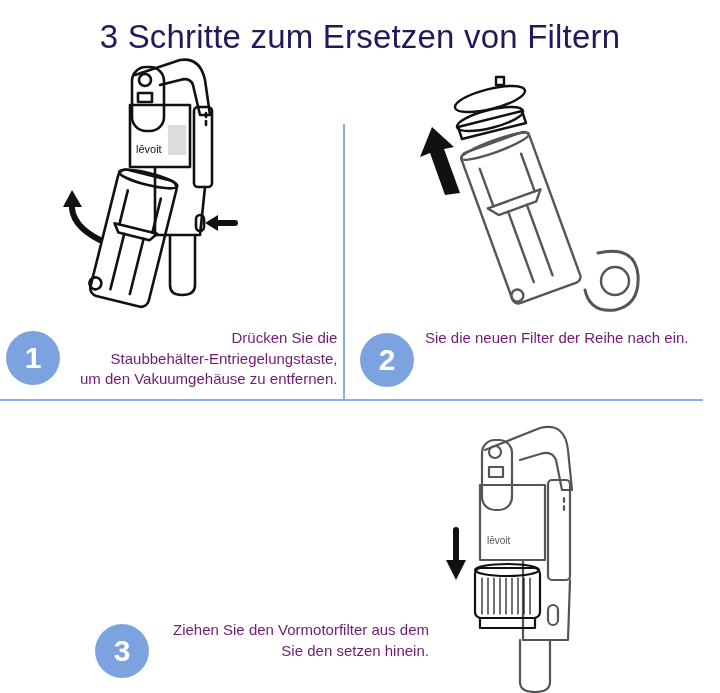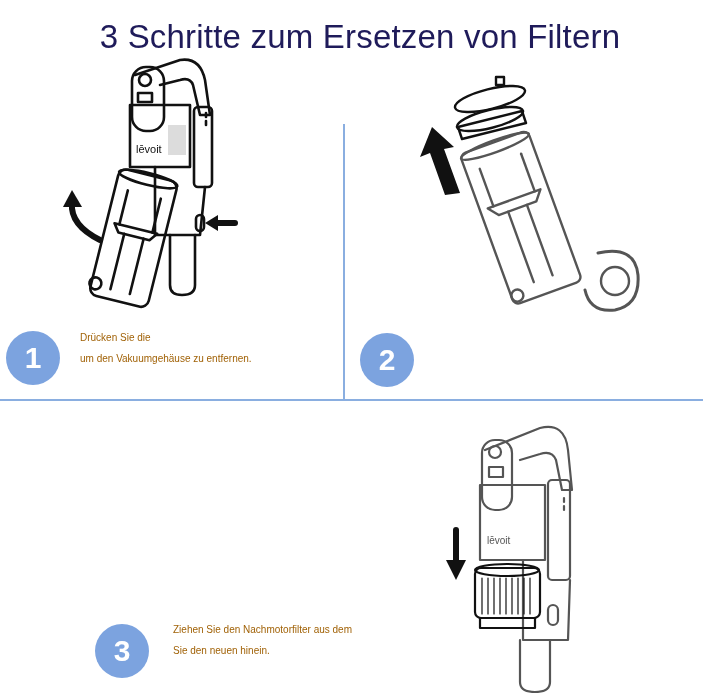--- a/index.html
+++ b/index.html
@@ -5,21 +5,21 @@
   html, body { margin:0; padding:0; background:#ffffff; }
   body { width:720px; height:693px; position:relative; overflow:hidden;
          font-family:"Liberation Sans", sans-serif; }
   .title { position:absolute; left:0; top:-4px; width:720px; text-align:center;
            font-size:33px; color:#1f1b5a; letter-spacing:0.2px; font-weight:normal; }
   .hline { position:absolute; left:0; top:399px; width:703px; height:2px; background:#8aaee0; }
   .vline { position:absolute; left:343px; top:124px; width:2px; height:277px; background:#8aaee0; }
   .badge { position:absolute; width:54px; height:54px; border-radius:50%;
            background:#7ca3df; color:#fff; font-weight:bold; font-size:30px;
            display:flex; align-items:center; justify-content:center; }
-  .step-text { position:absolute; font-size:10px; line-height:20.5px; color:#a16207; }
+  .step-text { position:absolute; font-size:15px; line-height:20.5px; color:#701a75;text-align:right; }
   .illus { position:absolute; }
 </style>
 </head>
 <body>
 
 <h1 class="title">3 Schritte zum Ersetzen von Filtern</h1>
 
 <svg class="illus" style="left:60px;top:55px" width="200" height="260" viewBox="0 0 200 260" fill="none" stroke="#111" stroke-width="2.6" stroke-linejoin="round" stroke-linecap="round">
 
   <path d="M75 20 L120 5 Q140 2 145 25 L150 60 L140 60 L133 30 Q130 22 120 25 L100 30"></path>
@@ -114,24 +114,26 @@
   <path d="M16 110 L16 145" stroke="#111" stroke-width="6"></path>
   <path d="M6 140 L16 160 L26 140 Z" fill="#111" stroke="none"></path>
 </svg>
 
 <div class="vline"></div>
 <div class="hline"></div>
 
 <div class="badge" style="left:6px;top:331px">1</div>
 <div class="step-text" style="left:80px;top:328px">
   <div>Drücken Sie die</div>
+  <div>Staubbehälter-Entriegelungstaste,</div>
   <div>um den Vakuumgehäuse zu entfernen.</div>
 </div>
 
 <div class="badge" style="left:360px;top:333px">2</div>
 <div class="step-text" style="left:425px;top:328px">
+  <div>Sie die neuen Filter der Reihe nach ein.</div>
 </div>
 
 <div class="badge" style="left:95px;top:624px">3</div>
 <div class="step-text" style="left:173px;top:620px">
-  <div>Ziehen Sie den Nachmotorfilter aus dem</div>
-  <div>Sie den neuen hinein.</div>
+  <div>Ziehen Sie den Vormotorfilter aus dem</div>
+  <div>Sie den setzen hinein.</div>
 </div>
 
 </body></html>

